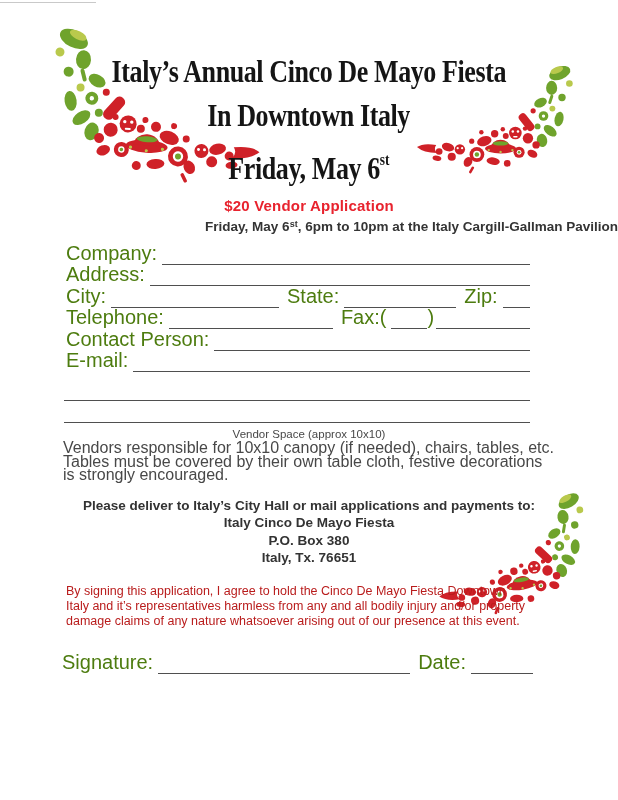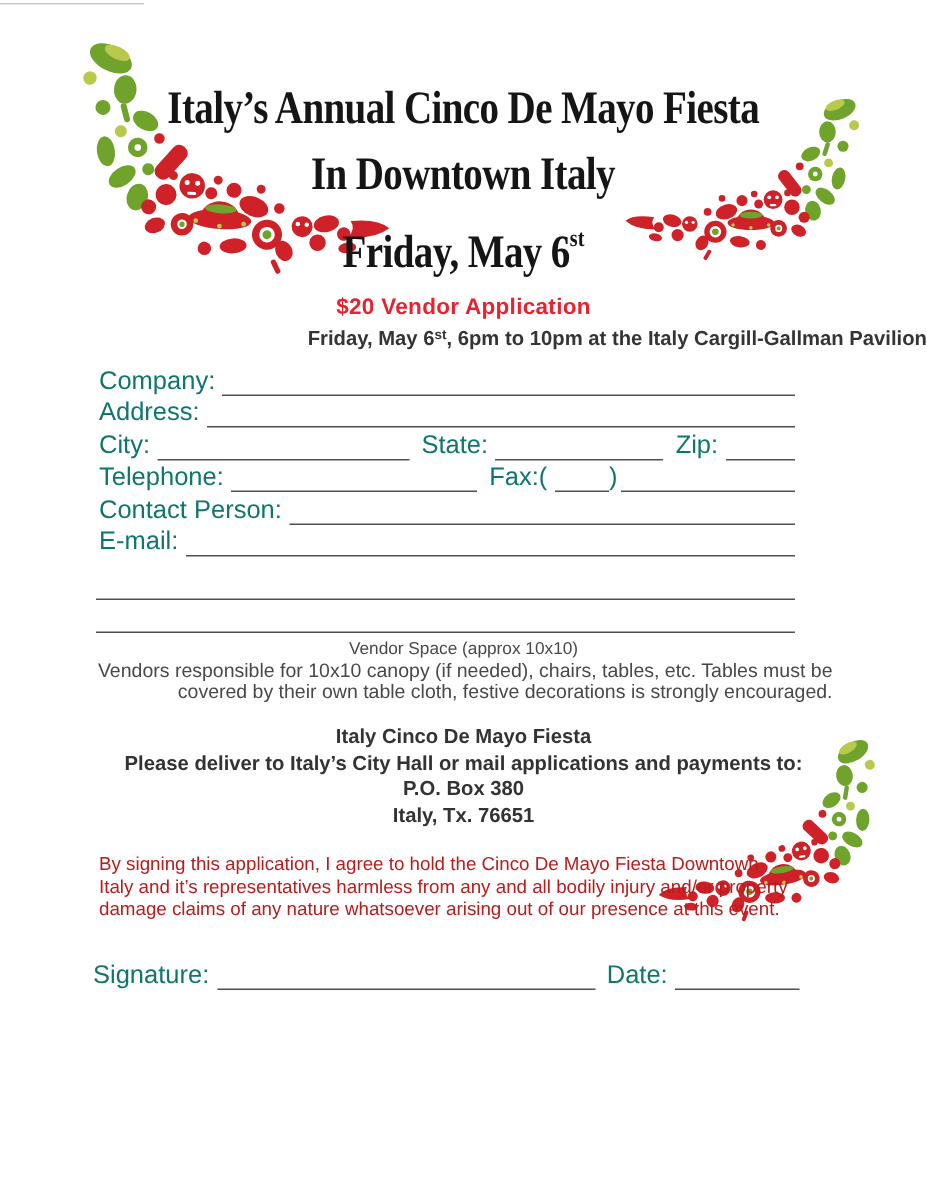--- a/index.html
+++ b/index.html
@@ -24,39 +24,39 @@
     margin-top:6px;letter-spacing:.2px;
   }
 
   
   .intro{margin-top:16px;text-align:center;font-size:13.5px;line-height:16.5px;color:#414141;}
   .intro sup{font-size:9px;vertical-align:4px;}
   .event-line{text-align:right;font-weight:bold;font-size:13.5px;line-height:17px;color:#343434;margin-top:1px;}
   .event-line sup{font-size:9px;vertical-align:4px;}
 
   
-  .form{margin:8px 88px 0 66px;font-size:17px;color:#0f766e;}
+  .form{margin:8px 88px 0 66px;font-size:20px;color:#4d7c0f;}
   .row{display:flex;align-items:flex-end;height:21.5px;}
   .row .lbl{white-space:nowrap;padding-right:5px;}
   .blank{border-bottom:1.5px solid #4f4f4f;height:16px;box-sizing:border-box;}
   .grow{flex:1;}
   .w-city{width:168px;}
   .w-state{width:112px;}
   .w-tel{width:164px;}
   .w-faxblank{width:36px;}
   .w-sig{width:252px;}
   .gap{padding-left:8px;}
 
   .items-label{margin:13px 88px 0 66px;font-size:15px;line-height:20px;color:#414141;}
   .items-lines{margin:7px 88px 0 64px;}
   .items-lines .blank{height:22px;}
 
   
   .vs-title{text-align:center;font-size:11.5px;line-height:14px;margin-top:4px;color:#484848;}
-  .vs-note{width:492px;margin:0 auto;text-align:right;font-size:13px;line-height:13.5px;color:#484848;}
+  .vs-note{width:492px;margin:0 auto;text-align:left;font-size:16px;line-height:13.5px;color:#484848;}
 
   
   .delivery{margin-top:15px;text-align:center;font-weight:bold;font-size:13.5px;line-height:17.5px;color:#333;}
 
   
   .legal{margin:17px 90px 0 66px;font-size:12.5px;line-height:15px;color:#b91c1c;}
 
   
   .sig-row{margin:24px 85px 0 62px;}
 </style>
@@ -209,22 +209,22 @@
 
     <div class="items-lines">
       <div class="blank"></div>
       <div class="blank"></div>
     </div>
 
     <div class="vs-title">Vendor Space (approx 10x10)</div>
     <div class="vs-note">Vendors responsible for 10x10 canopy (if needed), chairs, tables, etc. Tables must be covered by their own table cloth, festive decorations is strongly encouraged.</div>
 
     <div class="delivery">
+      <div>Please deliver to Italy’s City Hall or mail applications and payments to:</div>
       <div>Italy Cinco De Mayo Fiesta</div>
-      <div>Please deliver to Italy’s City Hall or mail applications and payments to:</div>
       <div>P.O. Box 380</div>
       <div>Italy, Tx. 76651</div>
     </div>
 
     <div class="legal">By signing this application, I agree to hold the Cinco De Mayo Fiesta Downtown Italy and it’s representatives harmless from any and all bodily injury and/or property damage claims of any nature whatsoever arising out of our presence at this event.</div>
 
     <div class="form sig-row">
       <div class="row">
         <span class="lbl">Signature:</span>
         <span class="blank w-sig"></span>

